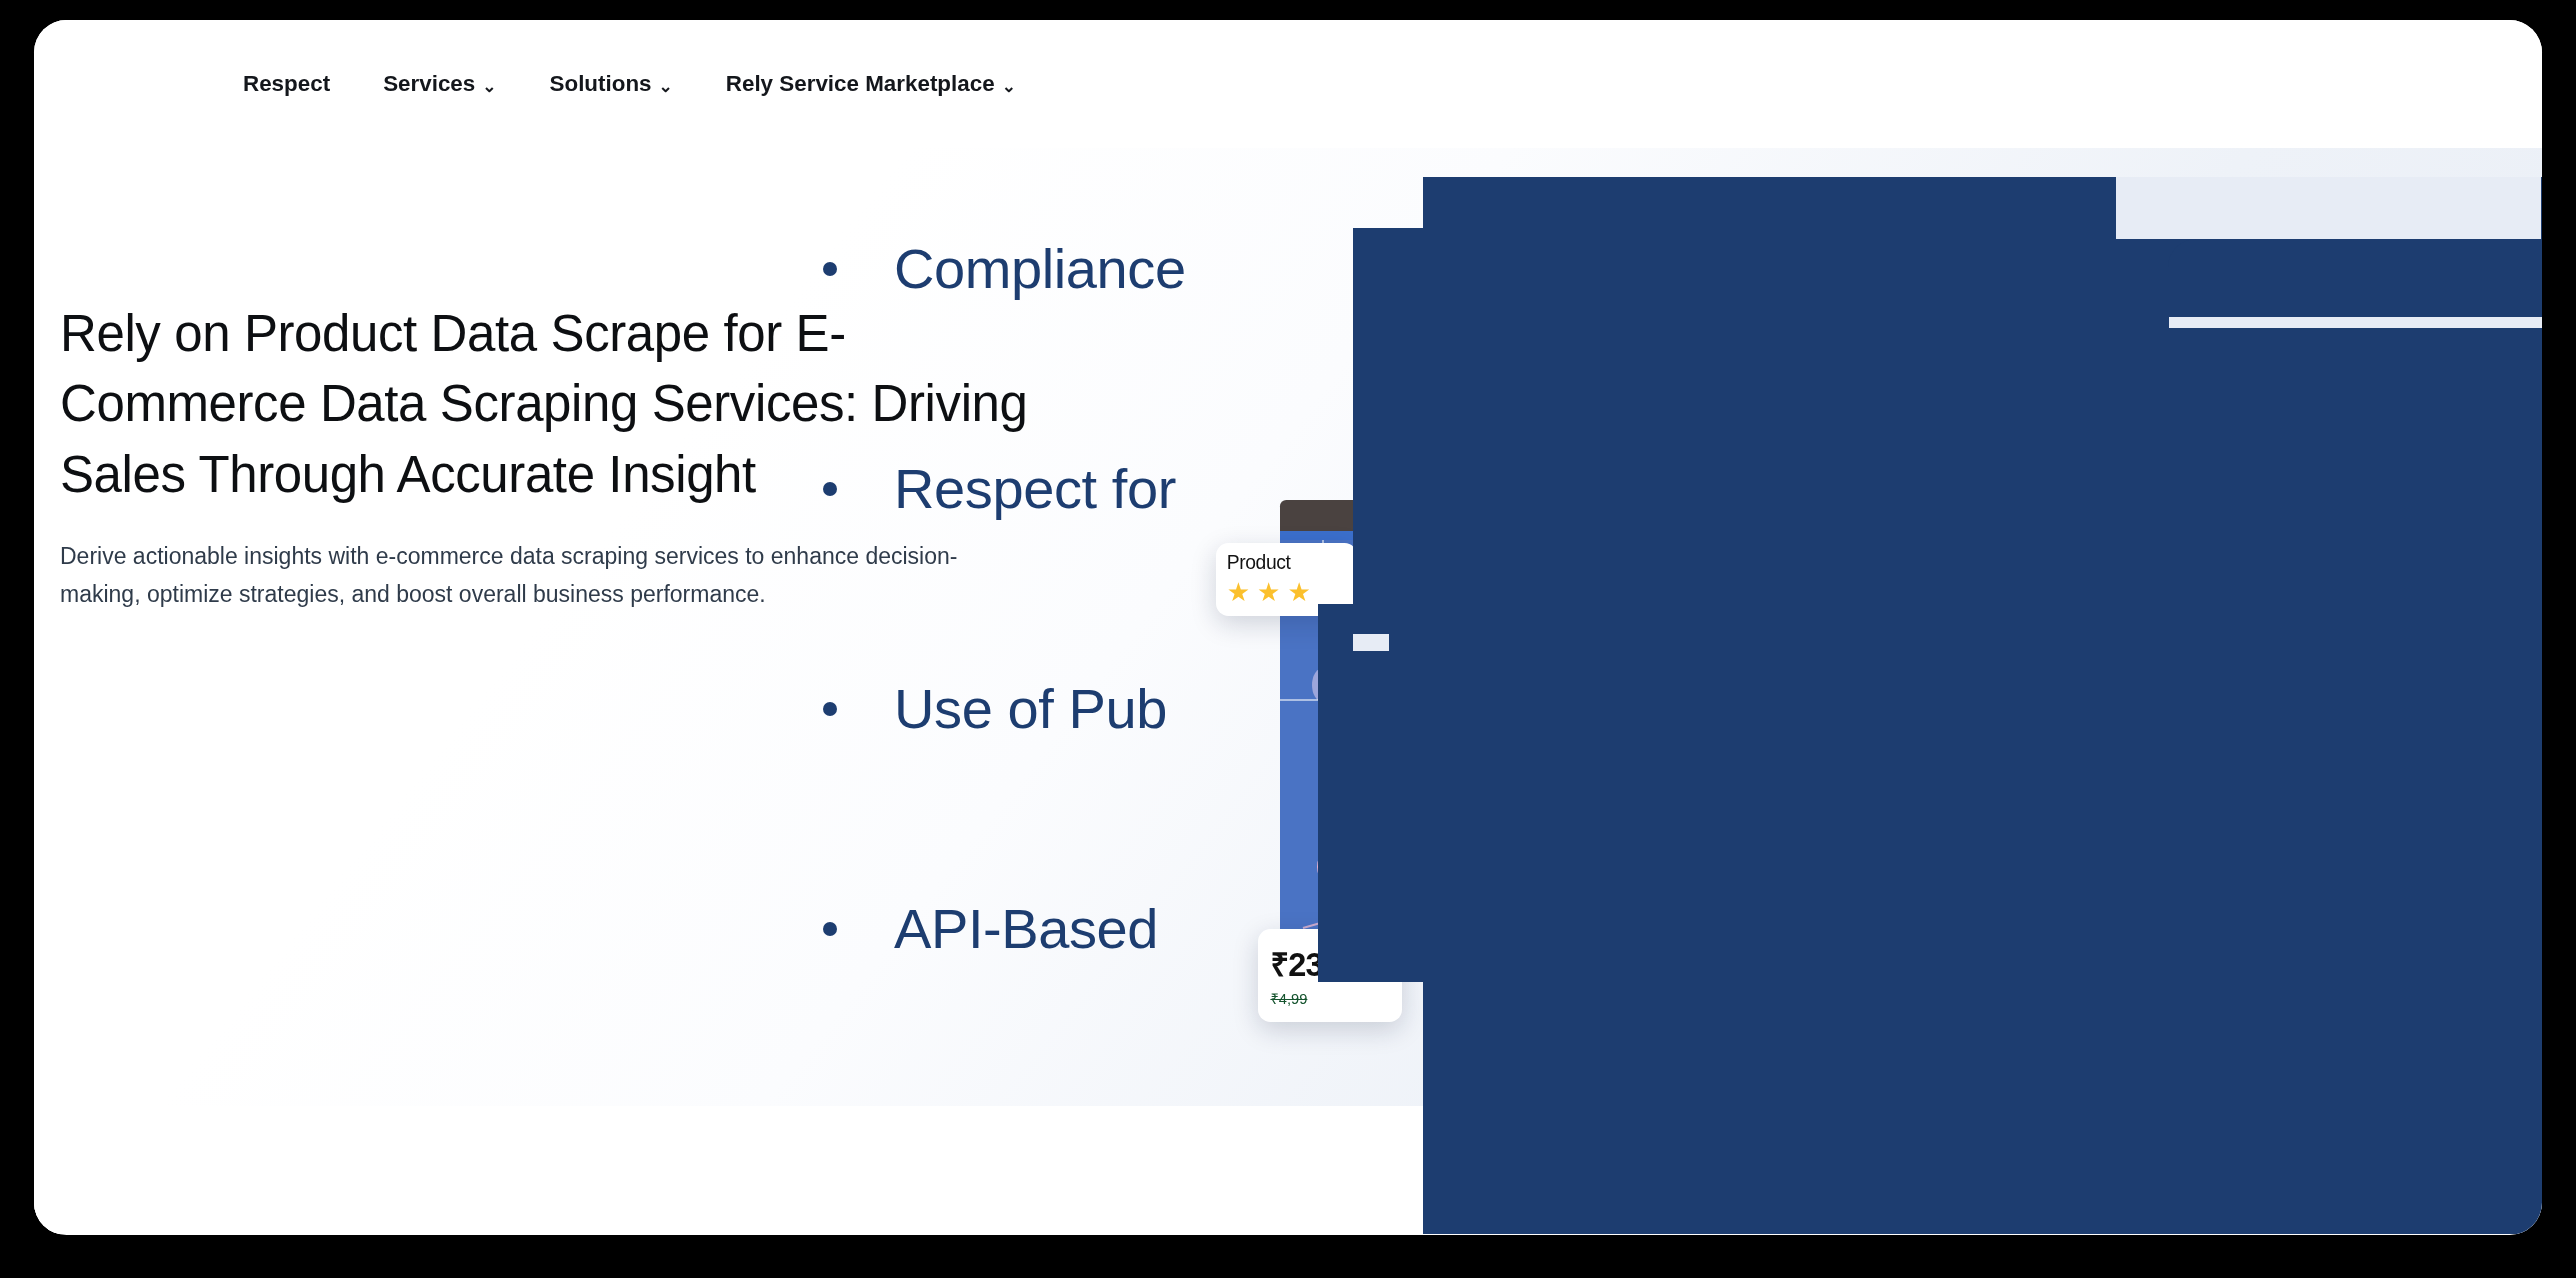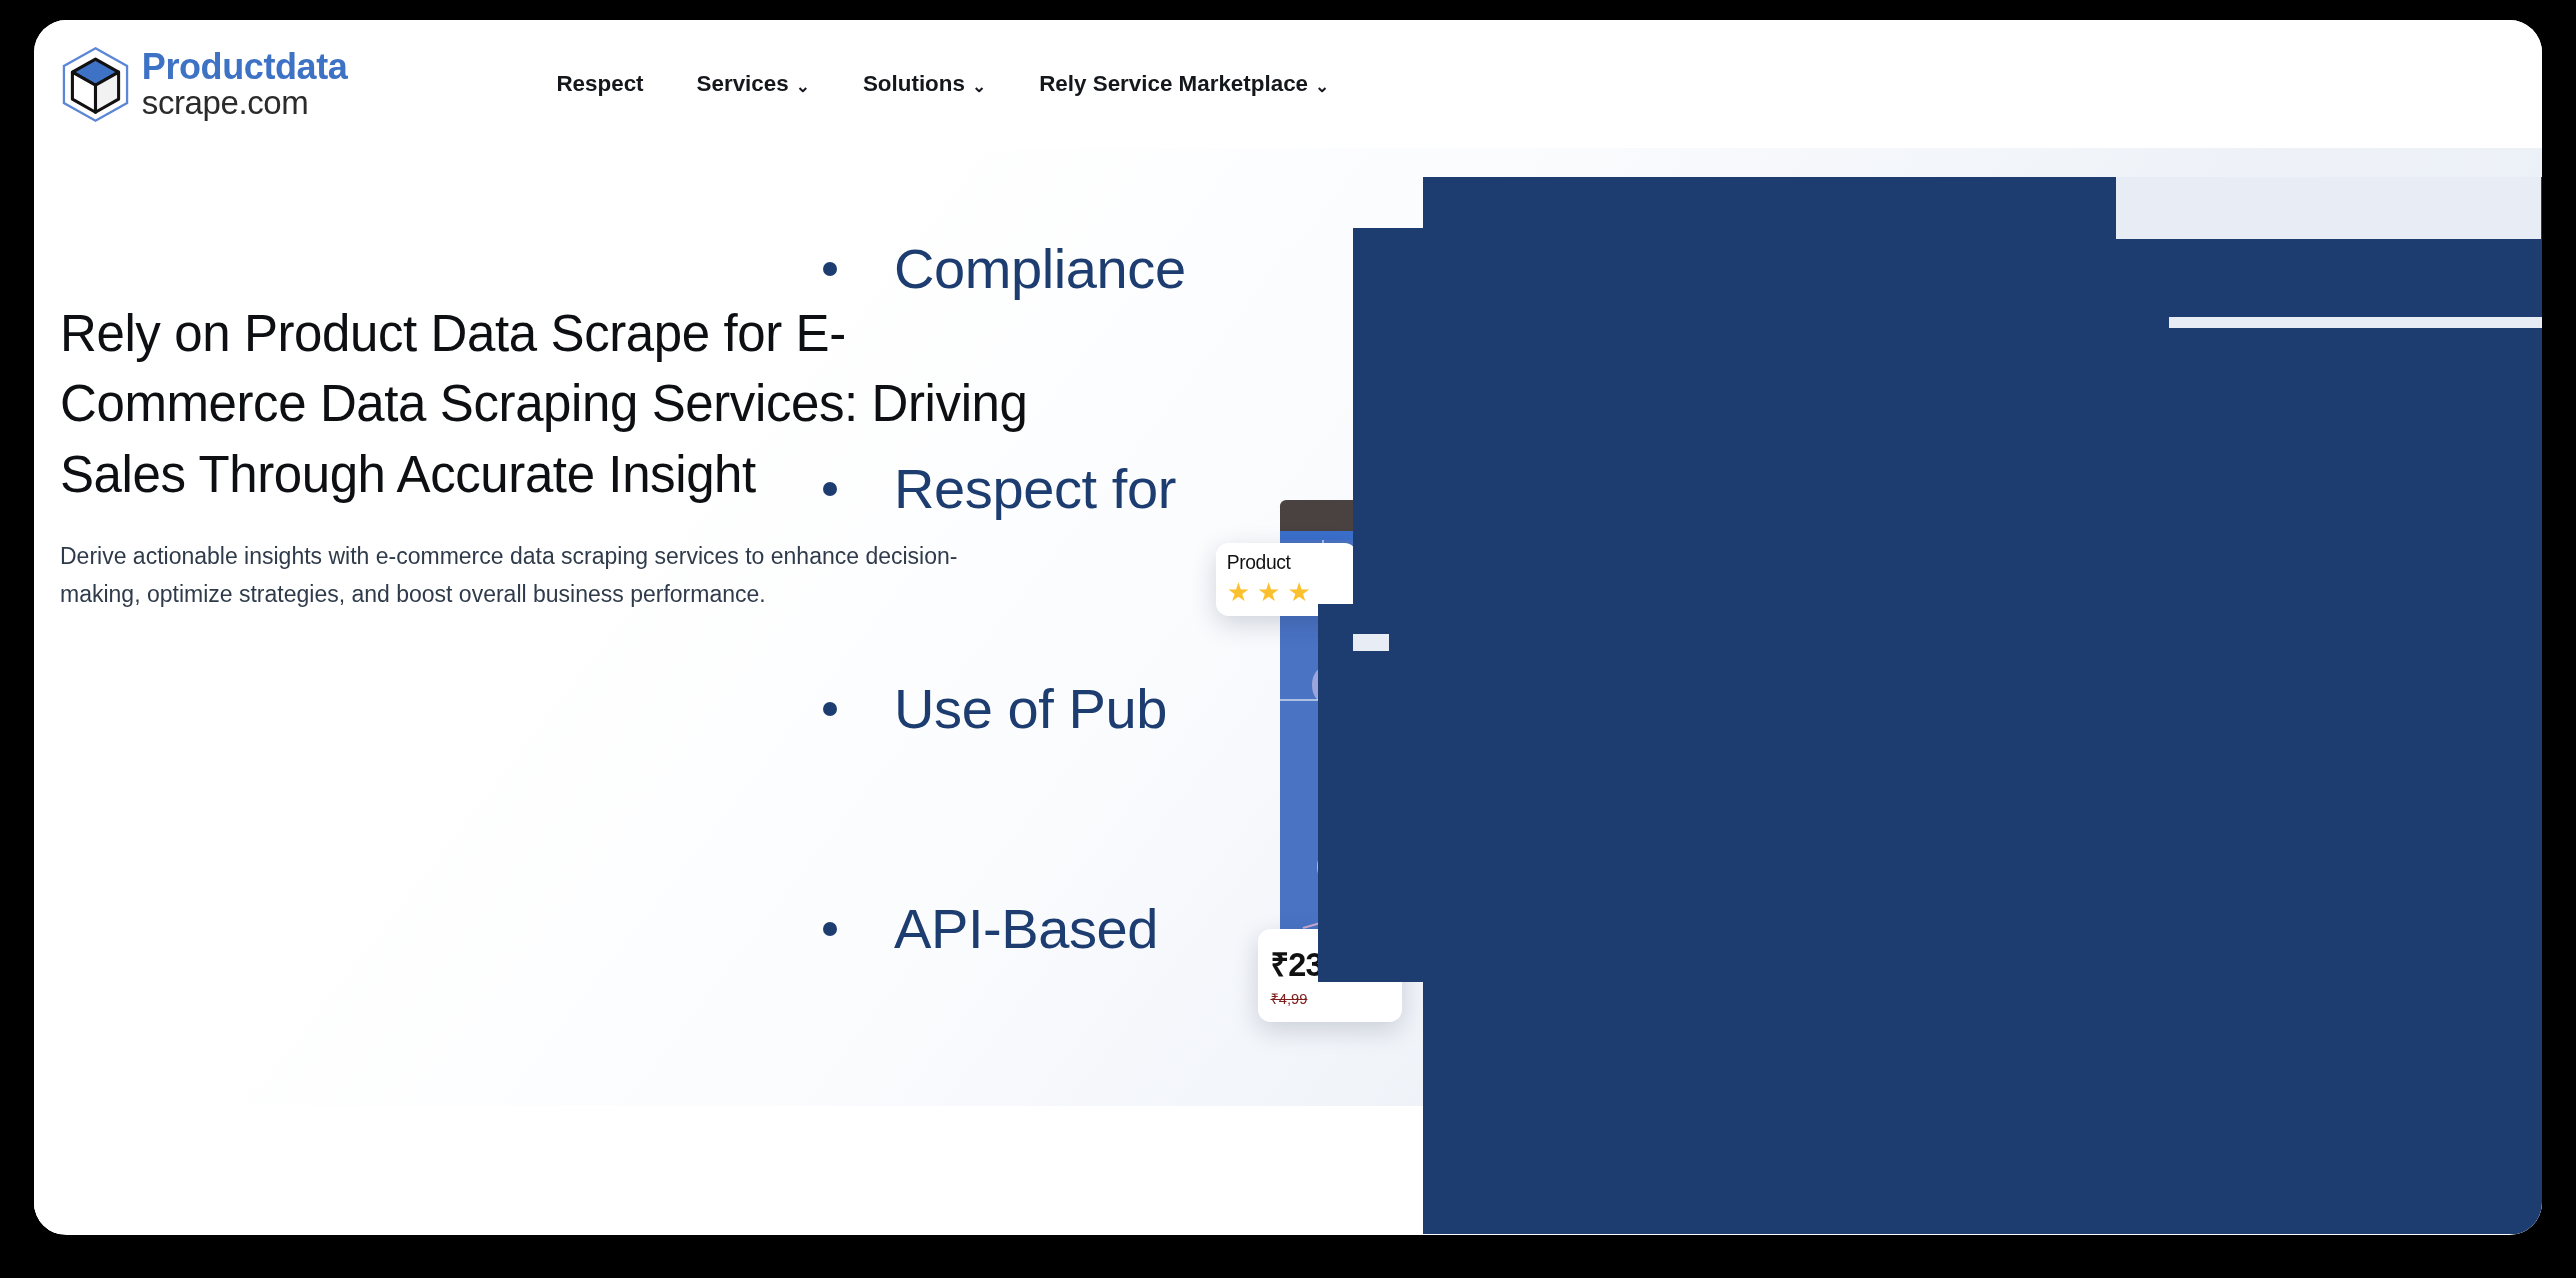--- a/index.html
+++ b/index.html
@@ -273,21 +273,21 @@
   #price-current {
     font-size: 32.5px;
     font-weight: 800;
     color: #111111;
     letter-spacing: -0.8px;
     white-space: nowrap;
   }
   #price-old {
     margin-top: 1.5px;
     font-size: 14.7px;
-    color: #7f1d1d;
+    color: #14532d;
     text-decoration: line-through;
     white-space: nowrap;
   }
 
   
   .navy-panel {
     position: absolute;
     background: #1d3d70;
     z-index: 22;
   }
@@ -368,34 +368,20 @@
     z-index: 21;
   }
 </style>
 </head>
 <body>
 
 <div id="page-shell">
 
   <header id="site-header">
 
-    <a id="brand-logo">
-      <span id="brand-mark">
-        <svg viewBox="0 0 92 100" width="71" height="77" aria-hidden="true">
-          <polygon points="46,3 87,26 87,74 46,97 5,74 5,26" fill="none" stroke="#5b87d6" stroke-width="3"></polygon>
-          <polygon points="46,17 76,34 46,51 16,34" fill="#3e72c4" stroke="#111111" stroke-width="4" stroke-linejoin="round"></polygon>
-          <polygon points="16,34 46,51 46,86 16,69" fill="#ffffff" stroke="#111111" stroke-width="4" stroke-linejoin="round"></polygon>
-          <polygon points="46,51 76,34 76,69 46,86" fill="#f2f2f2" stroke="#111111" stroke-width="4" stroke-linejoin="round"></polygon>
-        </svg>
-      </span>
-      <span id="brand-wordmark">
-        <span id="brand-line1">Productdata</span>
-        <span id="brand-line2">scrape.com</span>
-      </span>
-    </a>
 
     <nav id="main-nav">
       <div class="nav-item">
         <span>Respect</span>
       </div>
       <div class="nav-item">
         <span>Services</span>
         <span class="nav-caret">⌄</span>
       </div>
       <div class="nav-item">

